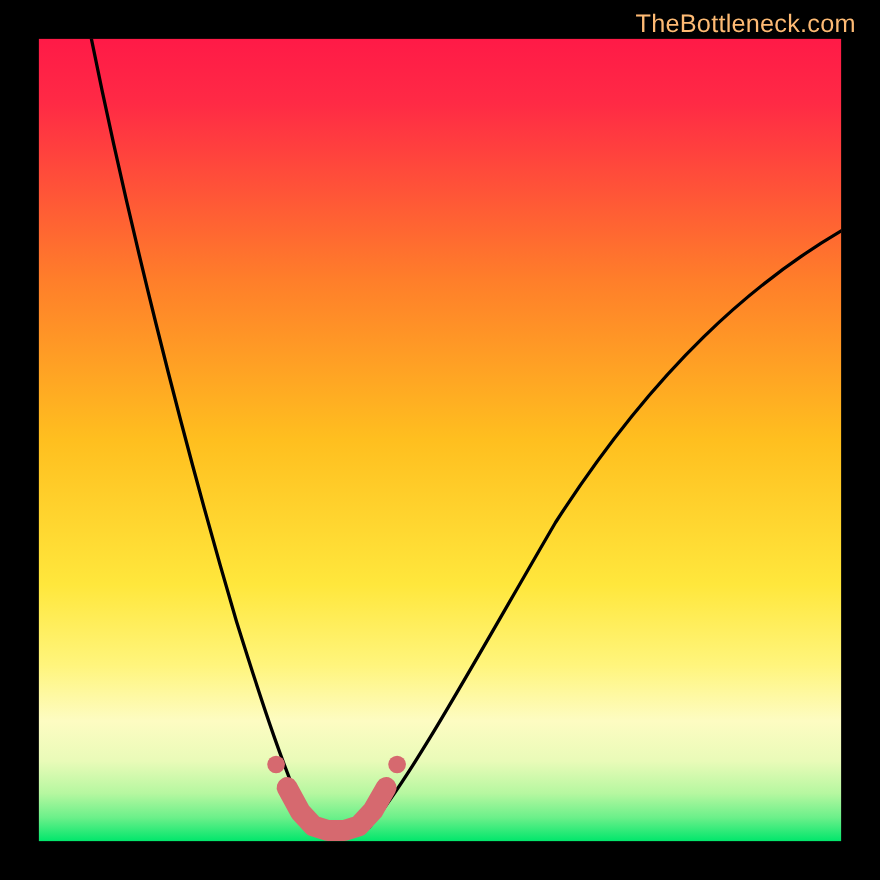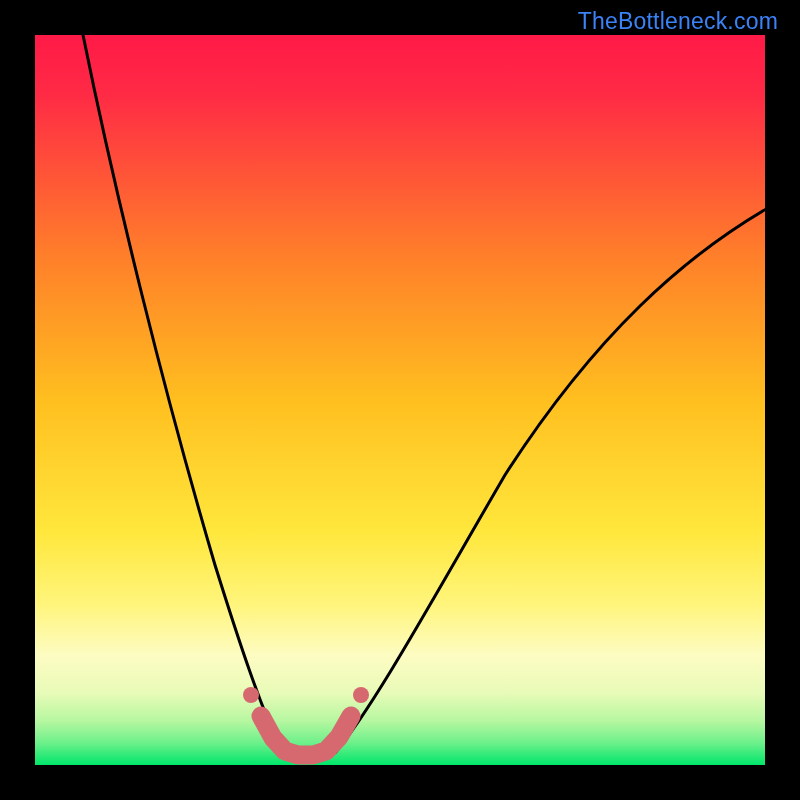--- a/index.html
+++ b/index.html
@@ -30,21 +30,21 @@
     inset: 0;
   }
   .curve-svg {
     position: absolute;
     inset: 0;
   }
   .watermark {
     position: absolute;
     top: 8px;
     right: 22px;
-    color: #3b82f6;
+    color: #fdba74;
     font-size: 23px;
     font-weight: 500;
     letter-spacing: 0.2px;
     user-select: none;
   }
   .pink-stub {
     stroke: #d6696f;
     stroke-width: 19;
     stroke-linecap: round;
     stroke-linejoin: round;

